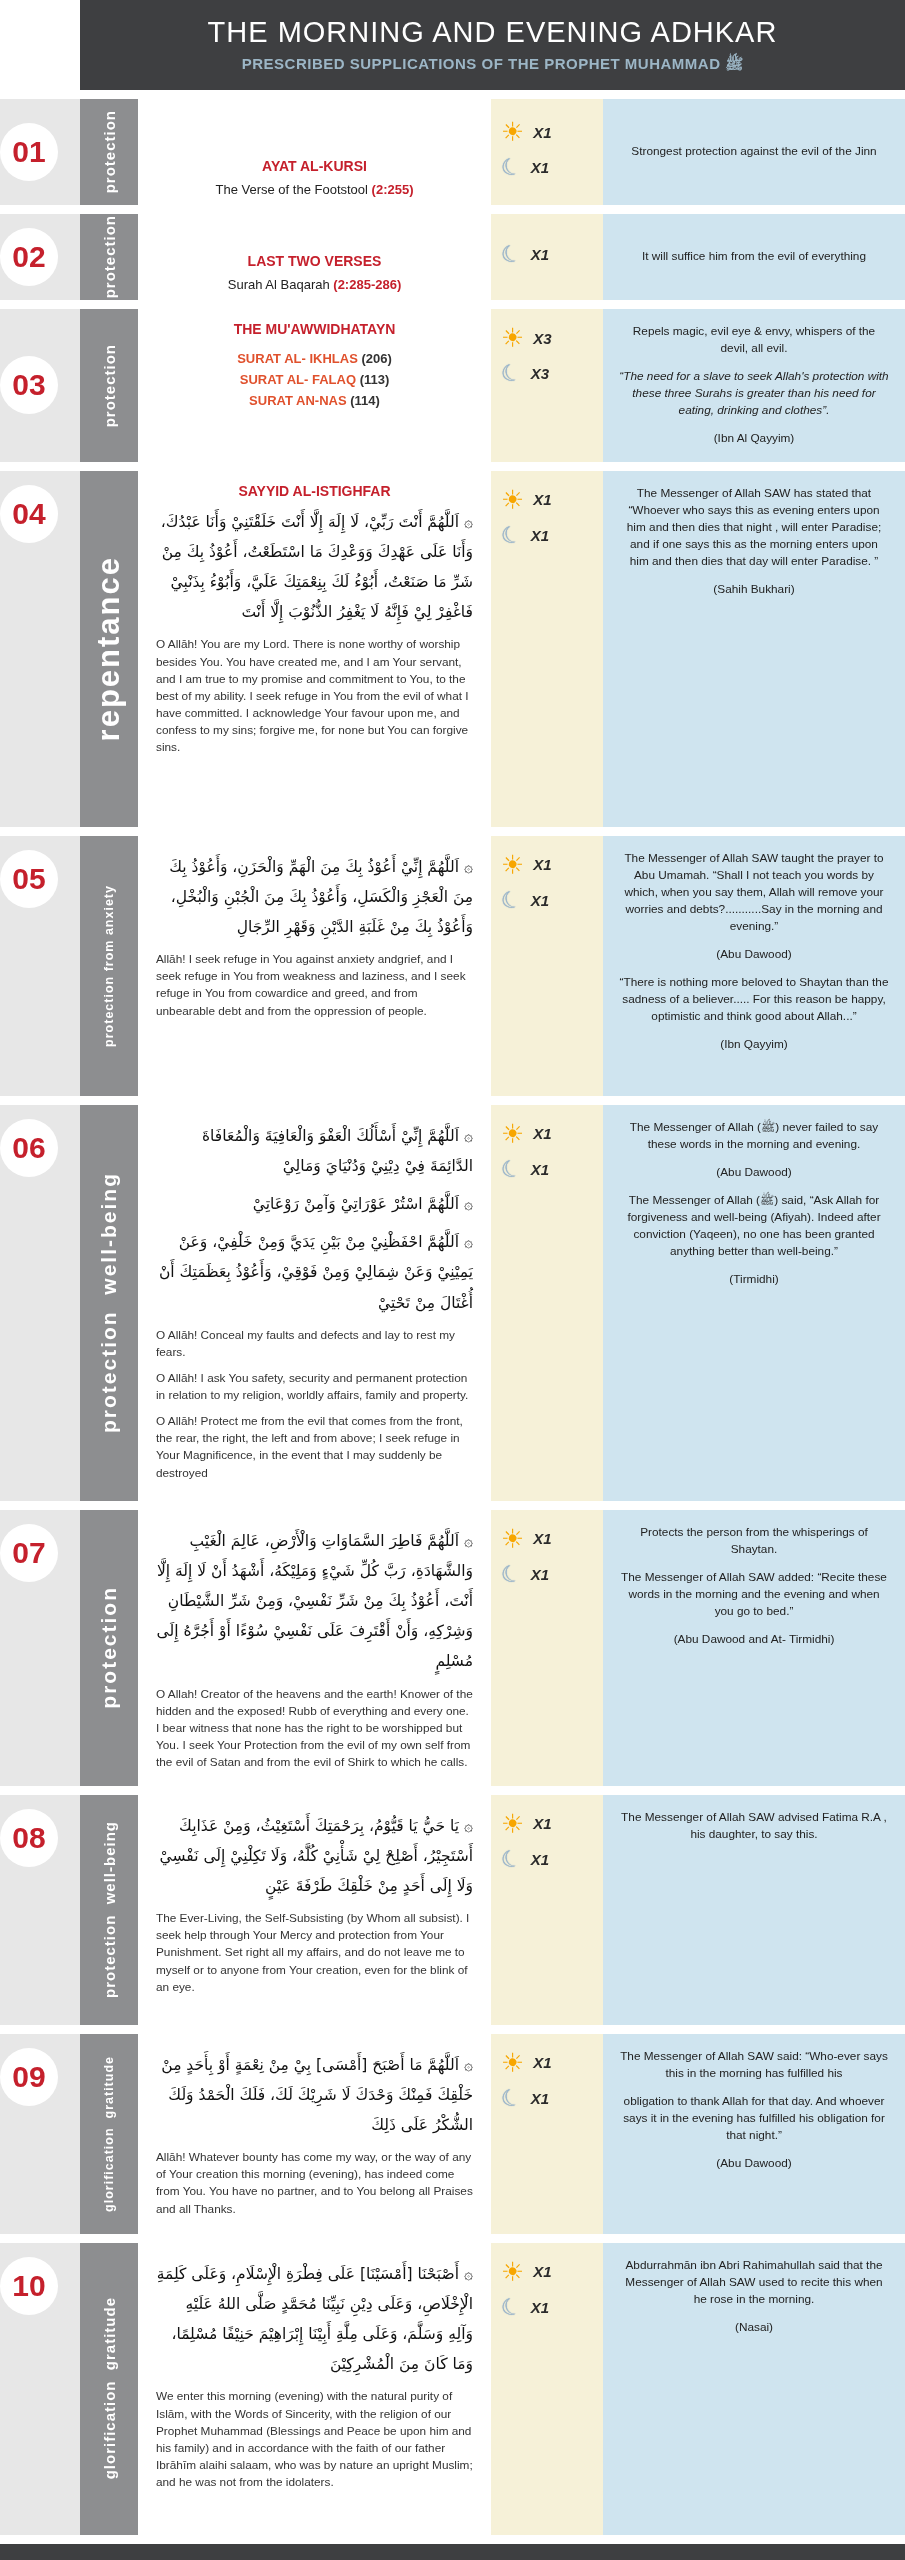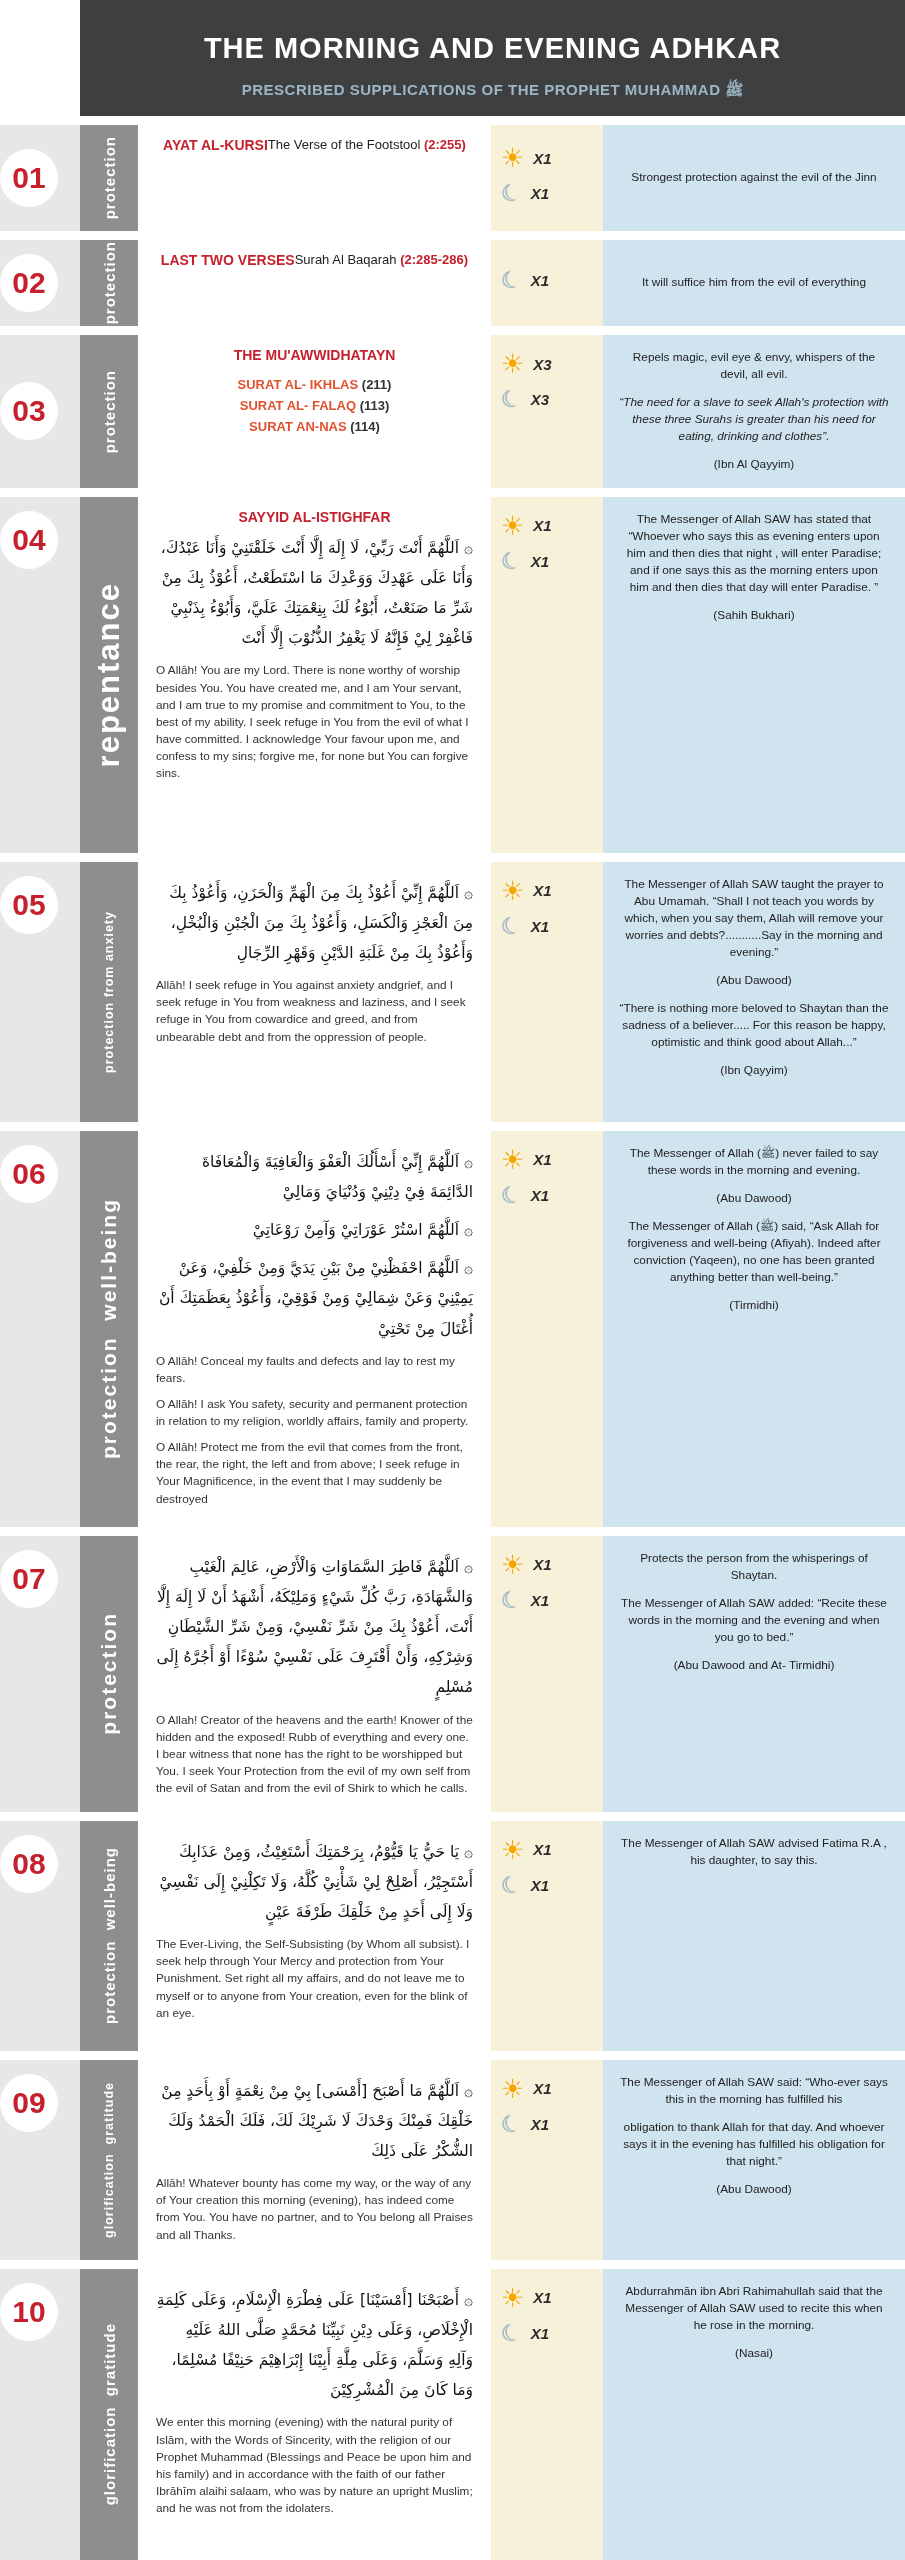--- a/index.html
+++ b/index.html
@@ -13,24 +13,24 @@
   .page { width: 905px; }
 
   
   .header {
     background: #3e3f41;
     margin-left: 80px;
     padding: 16px 10px 13px;
     text-align: center;
   }
   .header h1 {
-    margin: 16px;
+    margin: 0;
     color: #ffffff;
     font-size: 29px;
-    font-weight: bold;
+    font-weight: normal;
     letter-spacing: 1px;
   }
   .header h2 {
     margin: 6px 0 0;
     color: #9cb6c6;
     font-size: 15px;
     font-weight: bold;
     letter-spacing: 0.5px;
   }
 
@@ -62,22 +62,22 @@
     color: #ffffff; font-weight: bold;
     letter-spacing: 1px; white-space: pre;
   }
   .cat-sm { font-size: 12.5px; }
   .cat-md { font-size: 15px; }
   .cat-lg { font-size: 21px; letter-spacing: 2px; }
   .cat-xl { font-size: 31px; letter-spacing: 2px; }
 
   .content-col { flex: 1 1 auto; background: #ffffff; padding: 8px 18px 12px; }
   .content-col.center {
-    display: flex; flex-direction: row;
-    justify-content: center; text-align: center; padding: 8px 10px;
+    display: flex; flex-direction: column;
+    justify-content: flex-end; text-align: center; padding: 8px 10px;
   }
   .red-title { color: #c5202c; font-weight: bold; font-size: 14px; margin: 4px 0; text-align: center; }
   .sub-line { font-size: 13px; color: #222; margin: 4px 0 0; }
   .red-ref { color: #c5202c; font-weight: bold; }
   .surah-list { margin-top: 14px; text-align: center; }
   .surah-line { margin: 6px 0; font-size: 13px; }
   .surah-name { color: #e0512d; font-weight: bold; }
   .surah-num { color: #333333; font-weight: bold; }
 
   .arabic {
@@ -186,21 +186,21 @@
   <section class="row" style="min-height:150px">
     <div class="num-col v-center">
       <div class="num-badge">03</div>
     </div>
     <div class="cat-col">
       <span class="cat-text cat-md">protection</span>
     </div>
     <div class="content-col">
       <h3 class="red-title">THE MU'AWWIDHATAYN</h3>
       <div class="surah-list">
-        <p class="surah-line"><span class="surah-name">SURAT AL- IKHLAS</span> <span class="surah-num">(211)</span></p>
+        <p class="surah-line"><span class="surah-name">SURAT AL- IKHLAS</span> <span class="surah-num">(206)</span></p>
         <p class="surah-line"><span class="surah-name">SURAT AL- FALAQ</span> <span class="surah-num">(113)</span></p>
         <p class="surah-line"><span class="surah-name">SURAT AN-NAS</span> <span class="surah-num">(114)</span></p>
       </div>
     </div>
     <div class="freq-col">
       <div class="freq-item">
         <span class="sun-glyph">☀</span>
         <span class="freq-count">X3</span>
       </div>
       <div class="freq-item">

